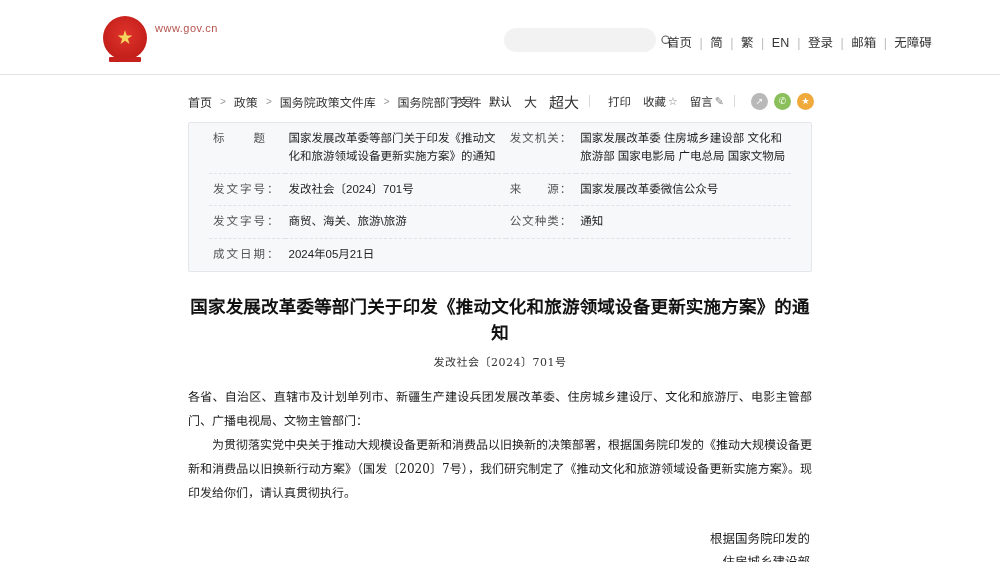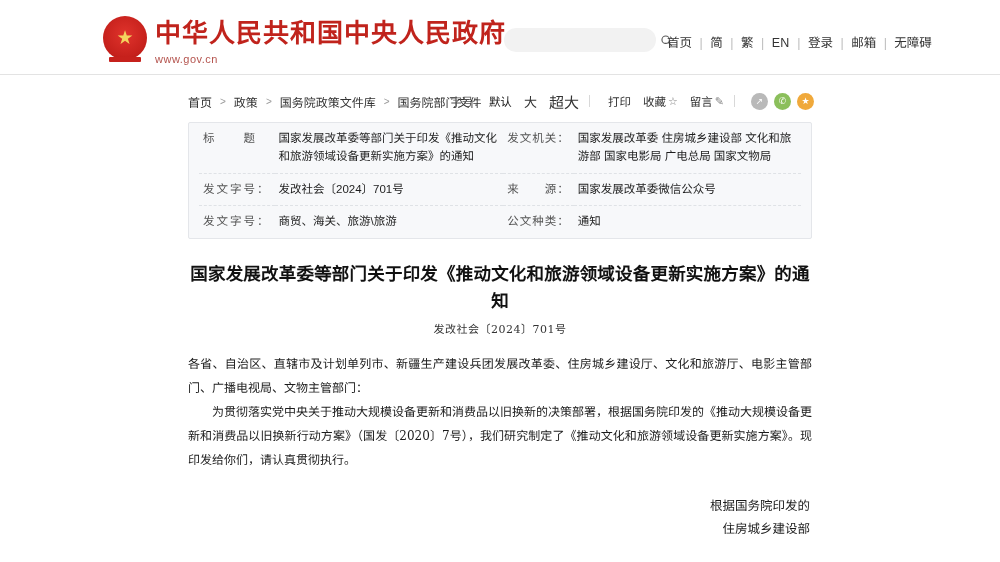--- a/index.html
+++ b/index.html
@@ -203,21 +203,21 @@
   .circ.gray { background: #b9b9b9; }
   .circ.green { background: #8bbf5b; }
   .circ.orange { background: #f0a93b; }
 
   
   .meta-box {
     margin-top: 8px;
     border: 1px solid #e4e6ea;
     background: #f7f8fa;
     border-radius: 2px;
-    padding: 0 10px;
+    padding: 0 20px;
   }
   table.meta {
     width: 100%;
     border-collapse: collapse;
     font-size: 11.5px;
     color: #2d2d2d;
   }
   table.meta td {
     padding: 7px 4px;
     vertical-align: top;
@@ -287,21 +287,20 @@
 <div class="page">
 
   <div class="site-header">
 
     <div class="emblem">
       <span class="emblem-circle"></span>
       <span class="emblem-base"></span>
     </div>
 
     <div class="brand">
-      <div class="brand-title">中华人民共和国中央人民政府</div>
       <div class="brand-sub">www.gov.cn</div>
     </div>
 
     <div class="search-wrap">
       <input class="search-input" type="text" value="" placeholder="" style="">
       <button class="search-btn">
         <svg class="search-icon-svg" width="13" height="13" viewBox="0 0 16 16">
           <circle cx="7" cy="7" r="4.6" fill="none" stroke="#5a5a5a" stroke-width="1.4"></circle>
           <line x1="10.4" y1="10.4" x2="14" y2="14" stroke="#5a5a5a" stroke-width="1.5" stroke-linecap="round"></line>
         </svg>
@@ -369,20 +368,26 @@
             <td class="v half">发改社会〔2024〕701号</td>
             <td class="k2">来　　源：</td>
             <td class="v">国家发展改革委微信公众号</td>
           </tr>
           <tr>
             <td class="k">发文字号：</td>
             <td class="v half">商贸、海关、旅游\旅游</td>
             <td class="k2">公文种类：</td>
             <td class="v">通知</td>
           </tr>
+          <tr>
+            <td class="k">成文日期：</td>
+            <td class="v half">2024年05月21日</td>
+            <td class="k2"></td>
+            <td class="v"></td>
+          </tr>
         </tbody>
           </table>
       </div>
 
       <h1 class="doc-title">国家发展改革委等部门关于印发《推动文化和旅游领域设备更新实施方案》的通知</h1>
       <div class="doc-number">发改社会〔2024〕701号</div>
 
       <div class="doc-body">
         <p>各省、自治区、直辖市及计划单列市、新疆生产建设兵团发展改革委、住房城乡建设厅、文化和旅游厅、电影主管部门、广播电视局、文物主管部门：</p>
         <p class="indent">为贯彻落实党中央关于推动大规模设备更新和消费品以旧换新的决策部署，根据国务院印发的《推动大规模设备更新和消费品以旧换新行动方案》（国发〔2020〕7号），我们研究制定了《推动文化和旅游领域设备更新实施方案》。现印发给你们，请认真贯彻执行。</p>

